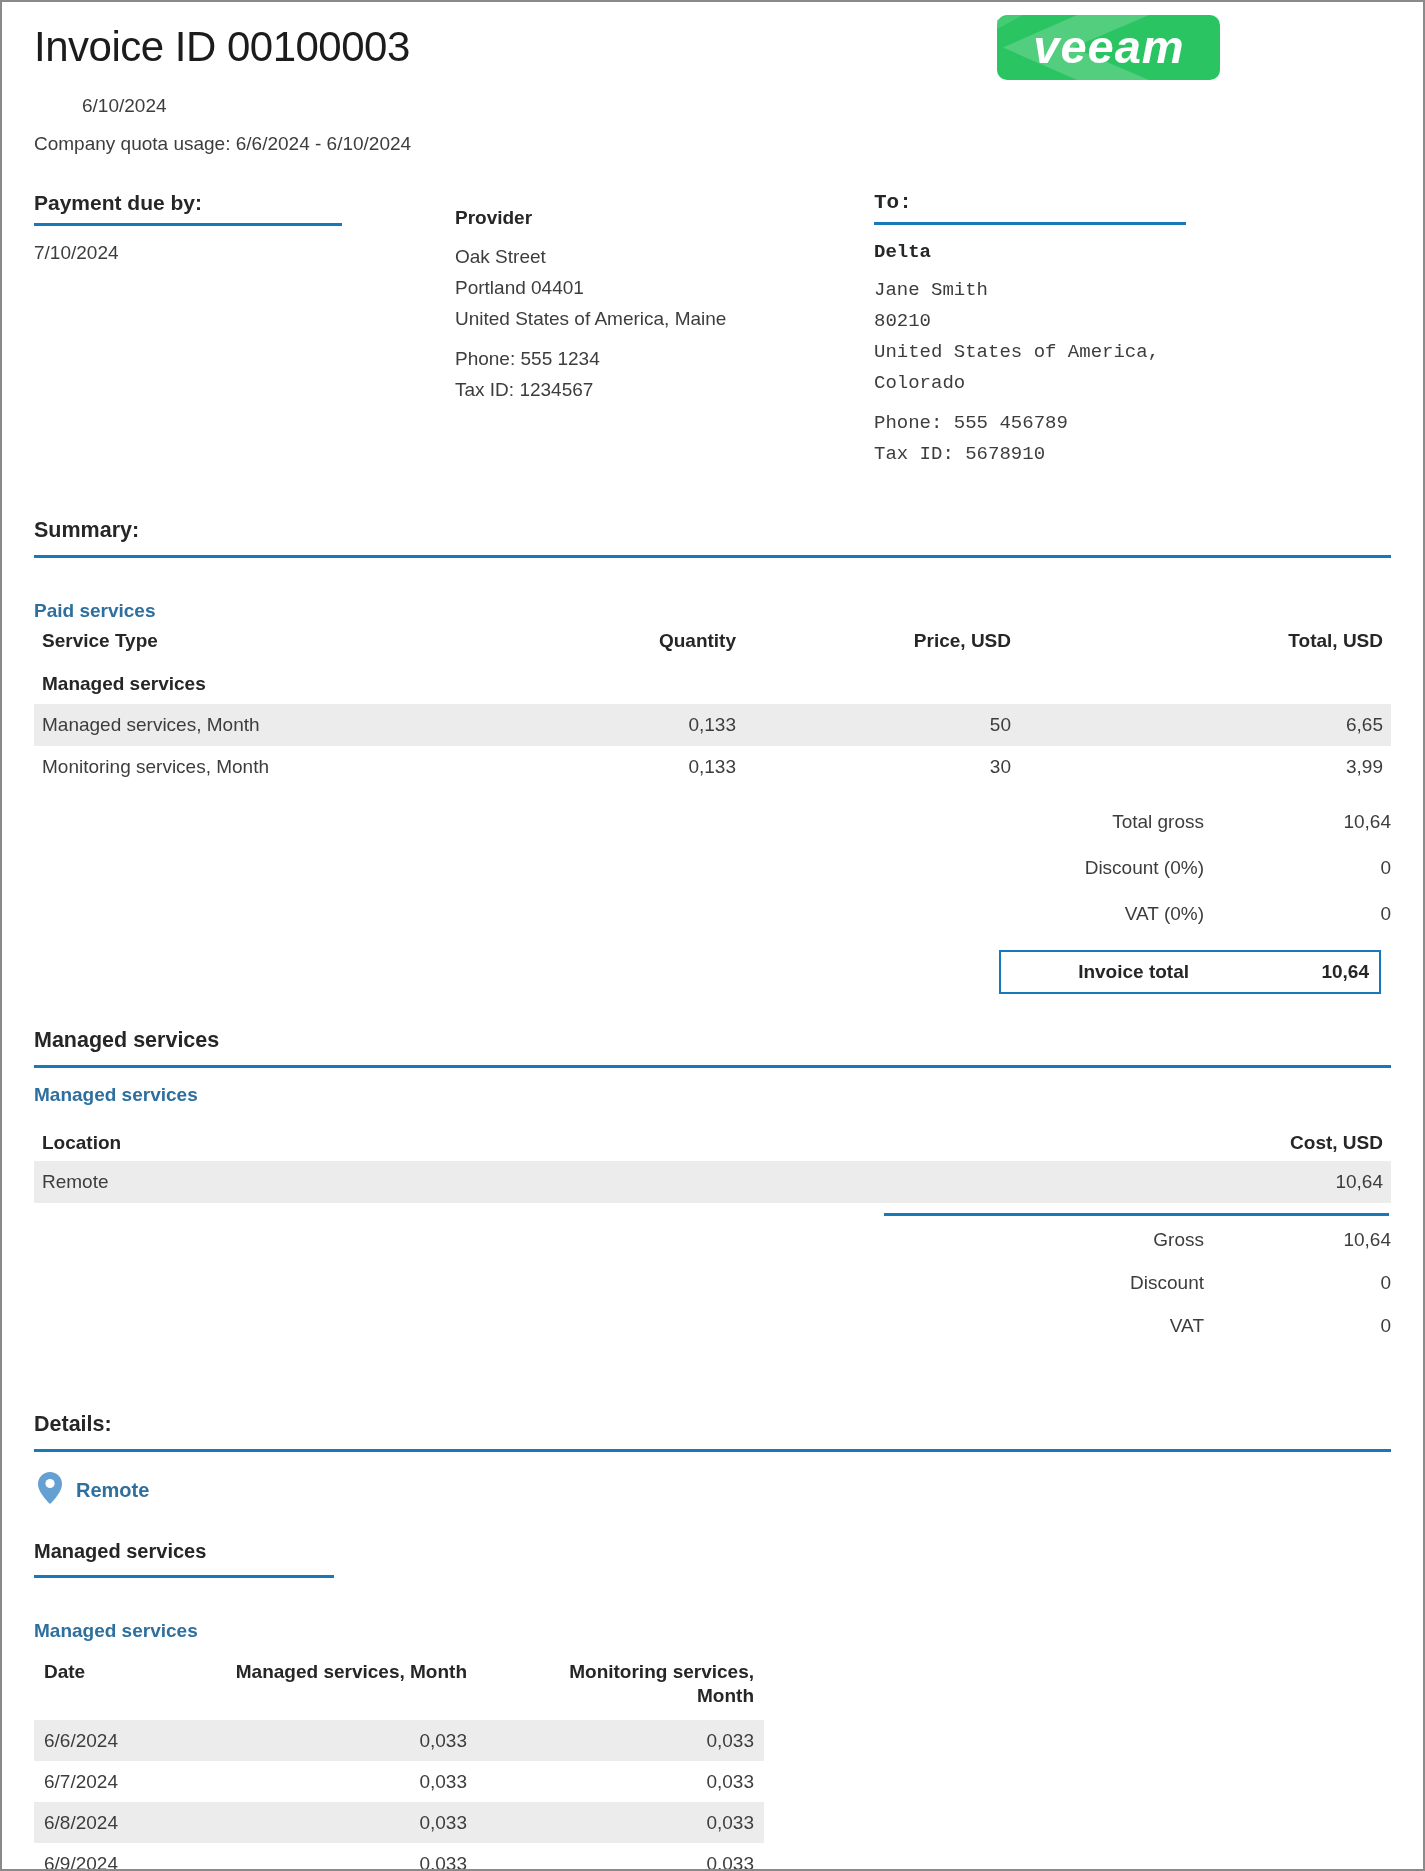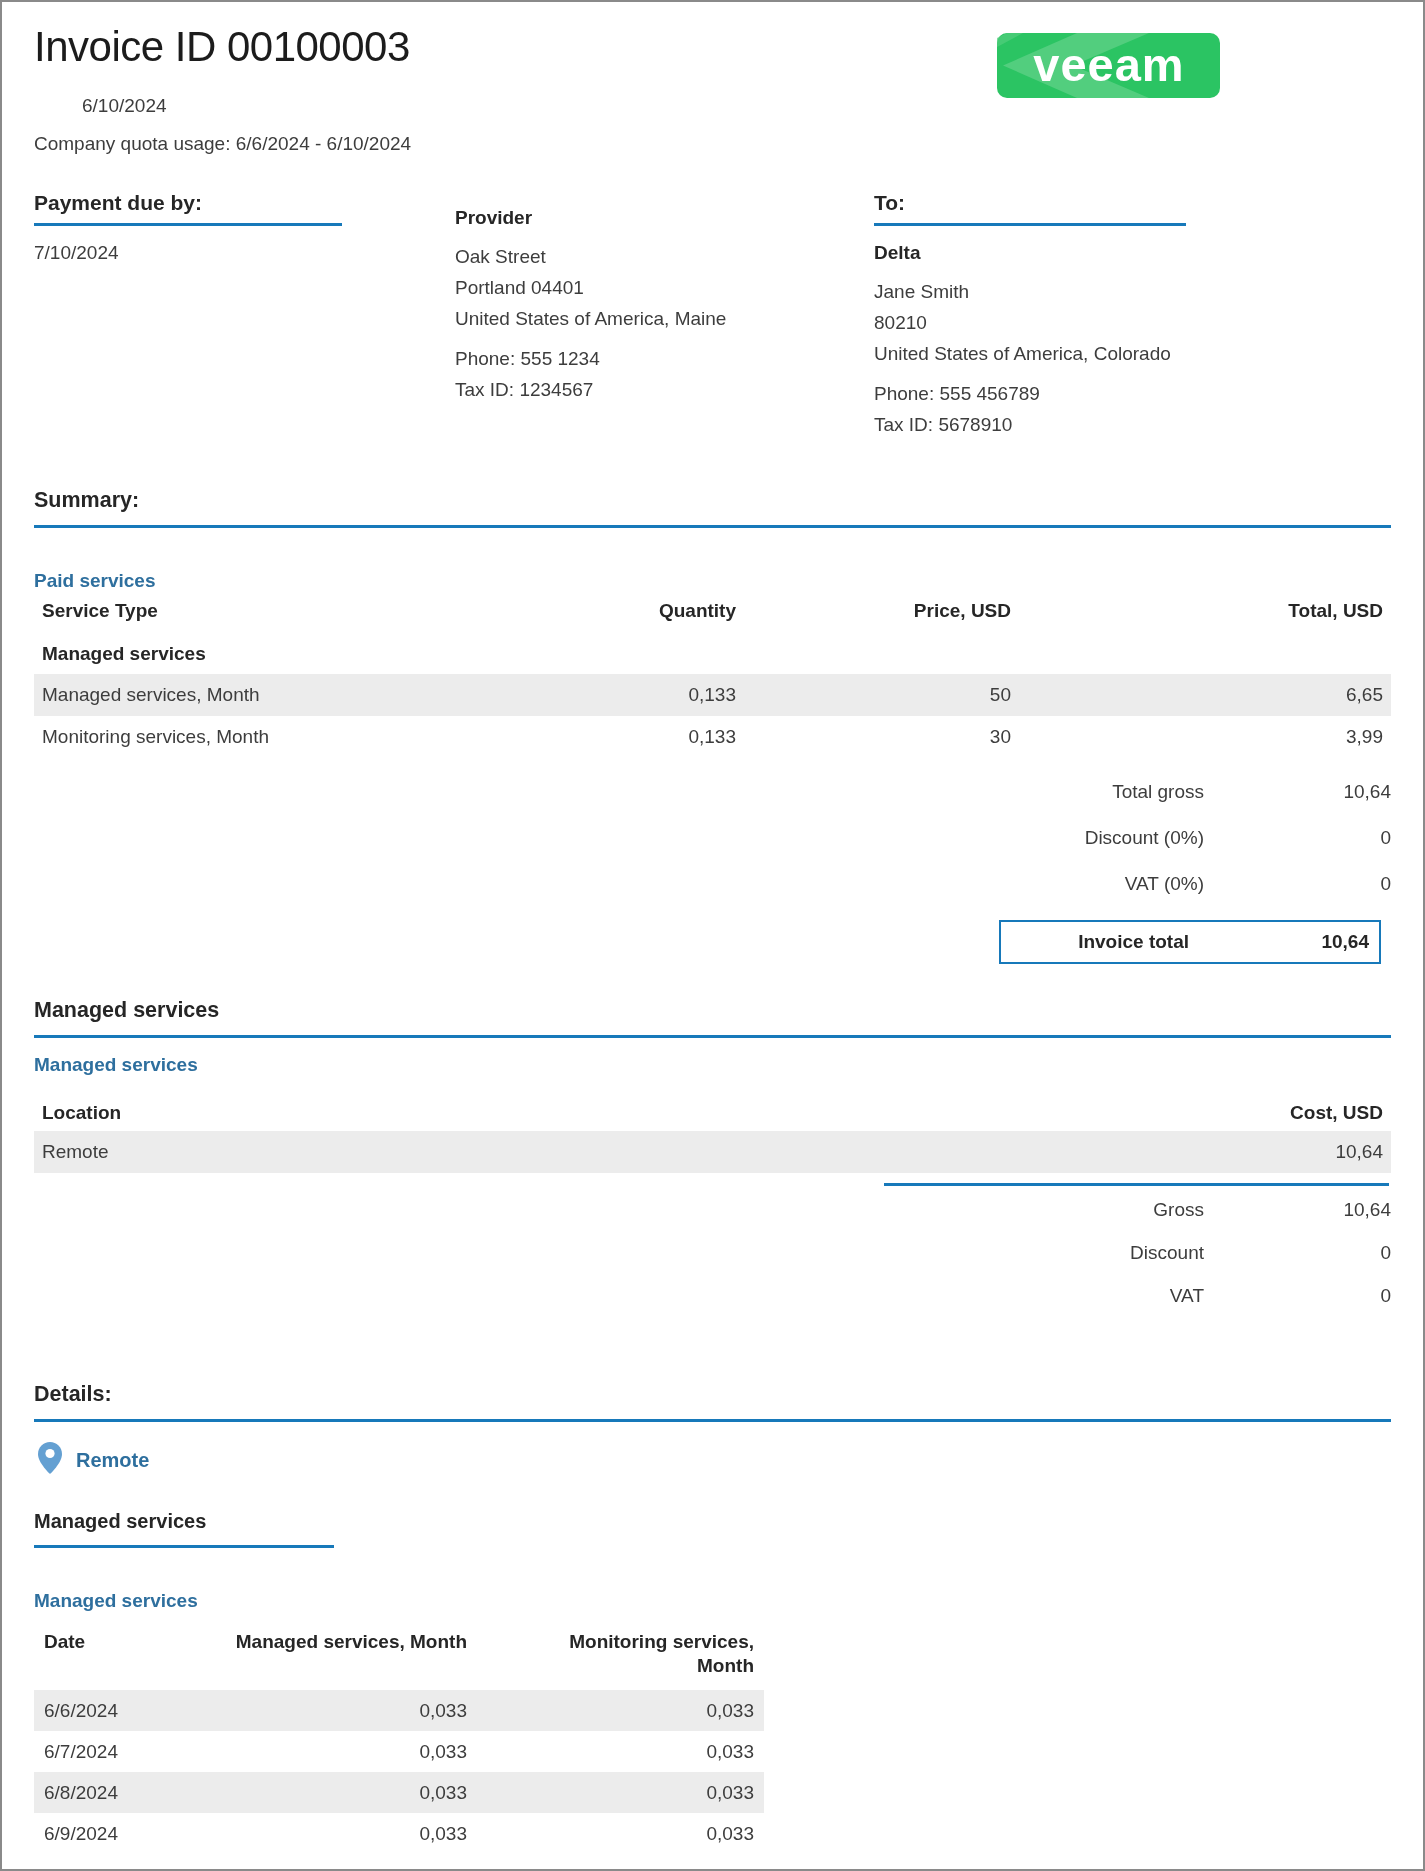--- a/index.html
+++ b/index.html
@@ -5,29 +5,29 @@
   html,body { margin:0; padding:0; background:#fff; }
   .page {
     position:relative; width:1425px; height:1871px; box-sizing:border-box;
     border:2px solid #8a8a8a; background:#fff; overflow:hidden;
     font-family:"Liberation Sans","DejaVu Sans",sans-serif; color:#3d3d3d;
   }
   .content { padding:0 32px; }
 
   
   .title { margin:24px 0 0; font-size:42px; font-weight:400; color:#1c1c1c; line-height:1; letter-spacing:-0.5px; }
-  .logo { position:absolute; top:31px; left:995px; width:212px; height:65px; }
+  .logo { position:absolute; top:13px; left:995px; width:212px; height:65px;font-style:italic; }
   .date-line { margin-top:27px; font-size:19px;margin-left:48px; }
   .quota-line { margin-top:16px; font-size:19px; }
 
   
   .cols { display:flex; margin-top:36px;gap:23px; }
   .col-1 { width:308px; margin-right:90px; }
   .col-2 { width:308px; margin-right:88px; }
-  .col-3 { width:312px; }
+  .col-3 { width:312px;font-family:Liberation Mono, monospace; }
   .colhead { font-size:21px; font-weight:700; color:#262626; padding-bottom:8px; border-bottom:3px solid #1779ba; }
   .col-date { margin-top:16px; font-size:19px; }
   .party-name { margin-top:16px; font-size:19px; font-weight:700; color:#262626; }
   .addr { margin-top:12px; font-size:19px; line-height:31px; }
   .contact { margin-top:9px; font-size:19px; line-height:31px; }
 
   
   .h2 { font-size:21.5px; font-weight:700; color:#262626; padding-bottom:12px; border-bottom:3px solid #1779ba; }
   .h2.summary { margin-top:48px; }
   .h2.managed { margin-top:34px; }

